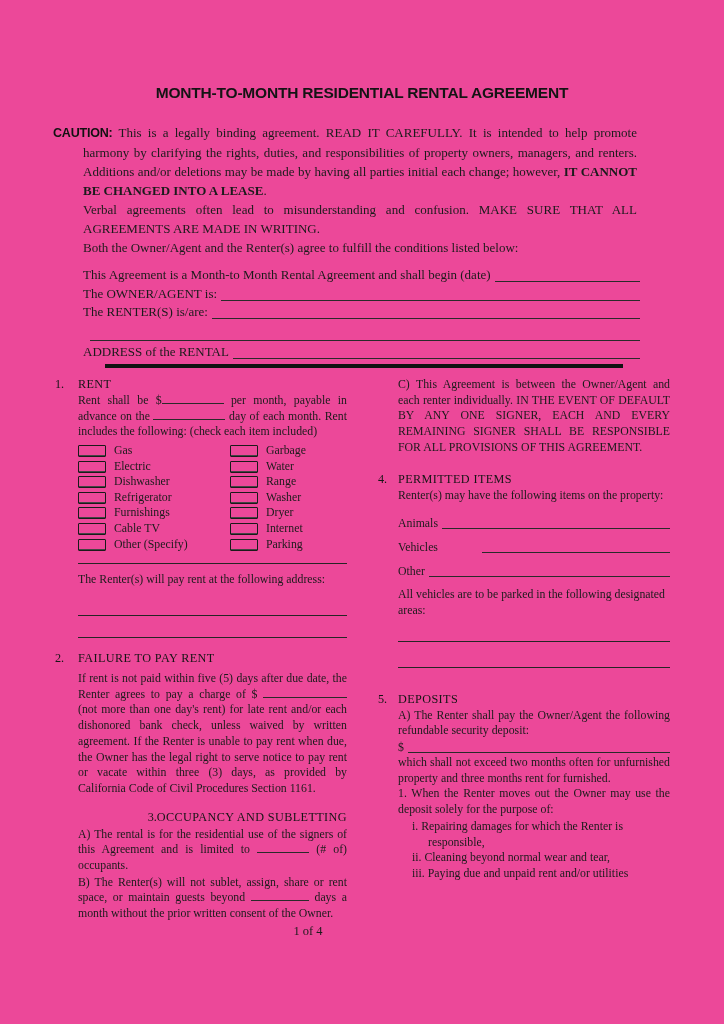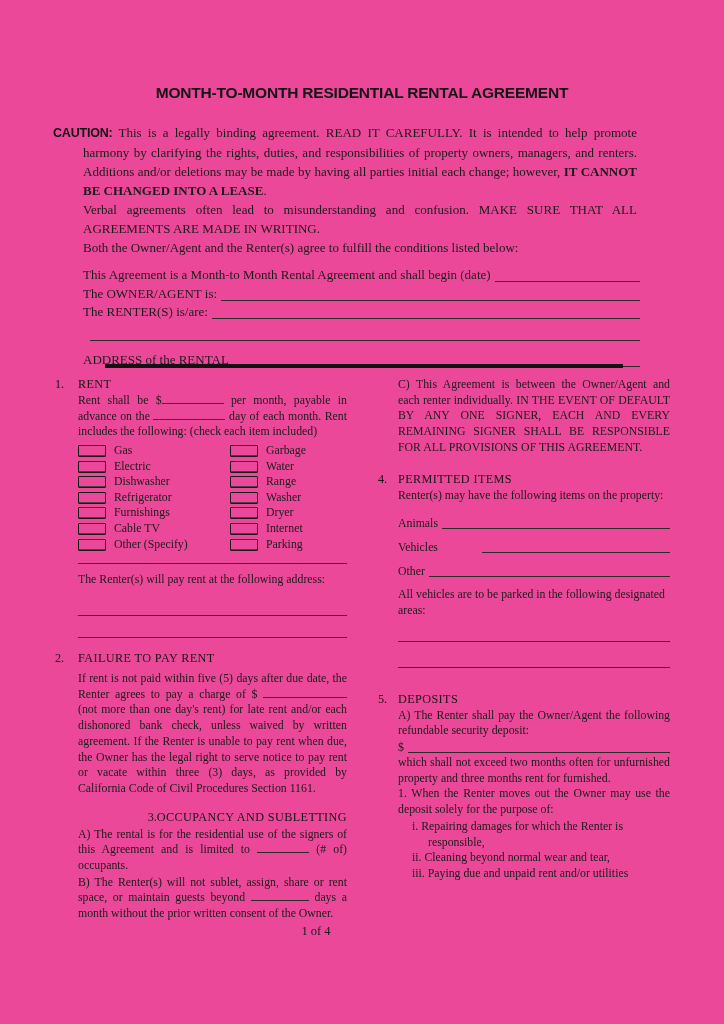--- a/index.html
+++ b/index.html
@@ -25,21 +25,21 @@
     font-size:12.5px;letter-spacing:-0.2px;margin-left:-30px;color:#111;
   }
   .b{font-weight:bold;}
   .agree{position:absolute;left:83px;top:240px;width:557px;font-size:13px;margin:0;}
   
   .intro-fields{position:absolute;left:83px;top:266px;width:557px;font-size:13px;}
   .fline{display:flex;line-height:18.5px;}
   .fline .lbl{white-space:nowrap;}
   .blankfill{flex:1 1 auto;border-bottom:1.2px solid #2a2a2a;margin:0 0 2.5px 4px;min-width:30px;}
   .blankrow{margin-top:10px;height:8px;border-bottom:1.2px solid #2a2a2a;margin-left:7px;}
-  .addr-line{margin-top:10px;}
+  .addr-line{margin-top:2px;}
   .thick-rule{position:absolute;left:105px;top:364px;width:518px;height:4px;background:#121212;}
   
   .col{position:absolute;top:377px;font-size:11.8px;line-height:15.7px;box-sizing:border-box;}
   .col-left{left:55px;width:292px;padding-left:23px;}
   .col-right{left:378px;width:292px;padding-left:20px;}
   .sec-h{font-size:12.2px;letter-spacing:0.4px;line-height:15px;color:#151515;}
   .num{display:inline-block;width:23px;margin-left:-23px;letter-spacing:0;}
   .col-right .num{width:20px;margin-left:-20px;}
   .para{margin:1px 0 0 0;text-align:justify;}
   .para-left{margin:1px 0 0 0;text-align:left;}
@@ -47,21 +47,21 @@
   .w55{width:52px;}.w62{width:58px;}.w65{width:62px;}.w75{width:72px;}.w85{width:84px;}
   
   .cbgrid{margin-top:3px;display:grid;grid-template-columns:152px 1fr;grid-auto-rows:15.6px;}
   .cbcell{display:flex;align-items:center;}
   .cbox{width:26px;height:10px;border:1.7px solid #1a1a1a;border-radius:1px;margin-right:8px;flex:0 0 auto;box-shadow:inset 0 -1px 0 #444;}
   .uline{border-bottom:1.3px solid #252525;height:0;}
   .nowrap{white-space:nowrap;}
   .uselist{margin:1px 0 0 14px;}
   .useitem{padding-left:16px;text-indent:-16px;}
   
-  .footer{position:absolute;top:924px;left:8px;width:616px;text-align:center;font-size:12.5px;}
+  .footer{position:absolute;top:924px;left:0;width:616px;text-align:center;font-size:12.5px;}
 </style>
 </head>
 <body>
 
 <div class="page">
 
   <div class="title">MONTH-TO-MONTH RESIDENTIAL RENTAL AGREEMENT</div>
 
   <div class="caution">
     <p class="jp">

